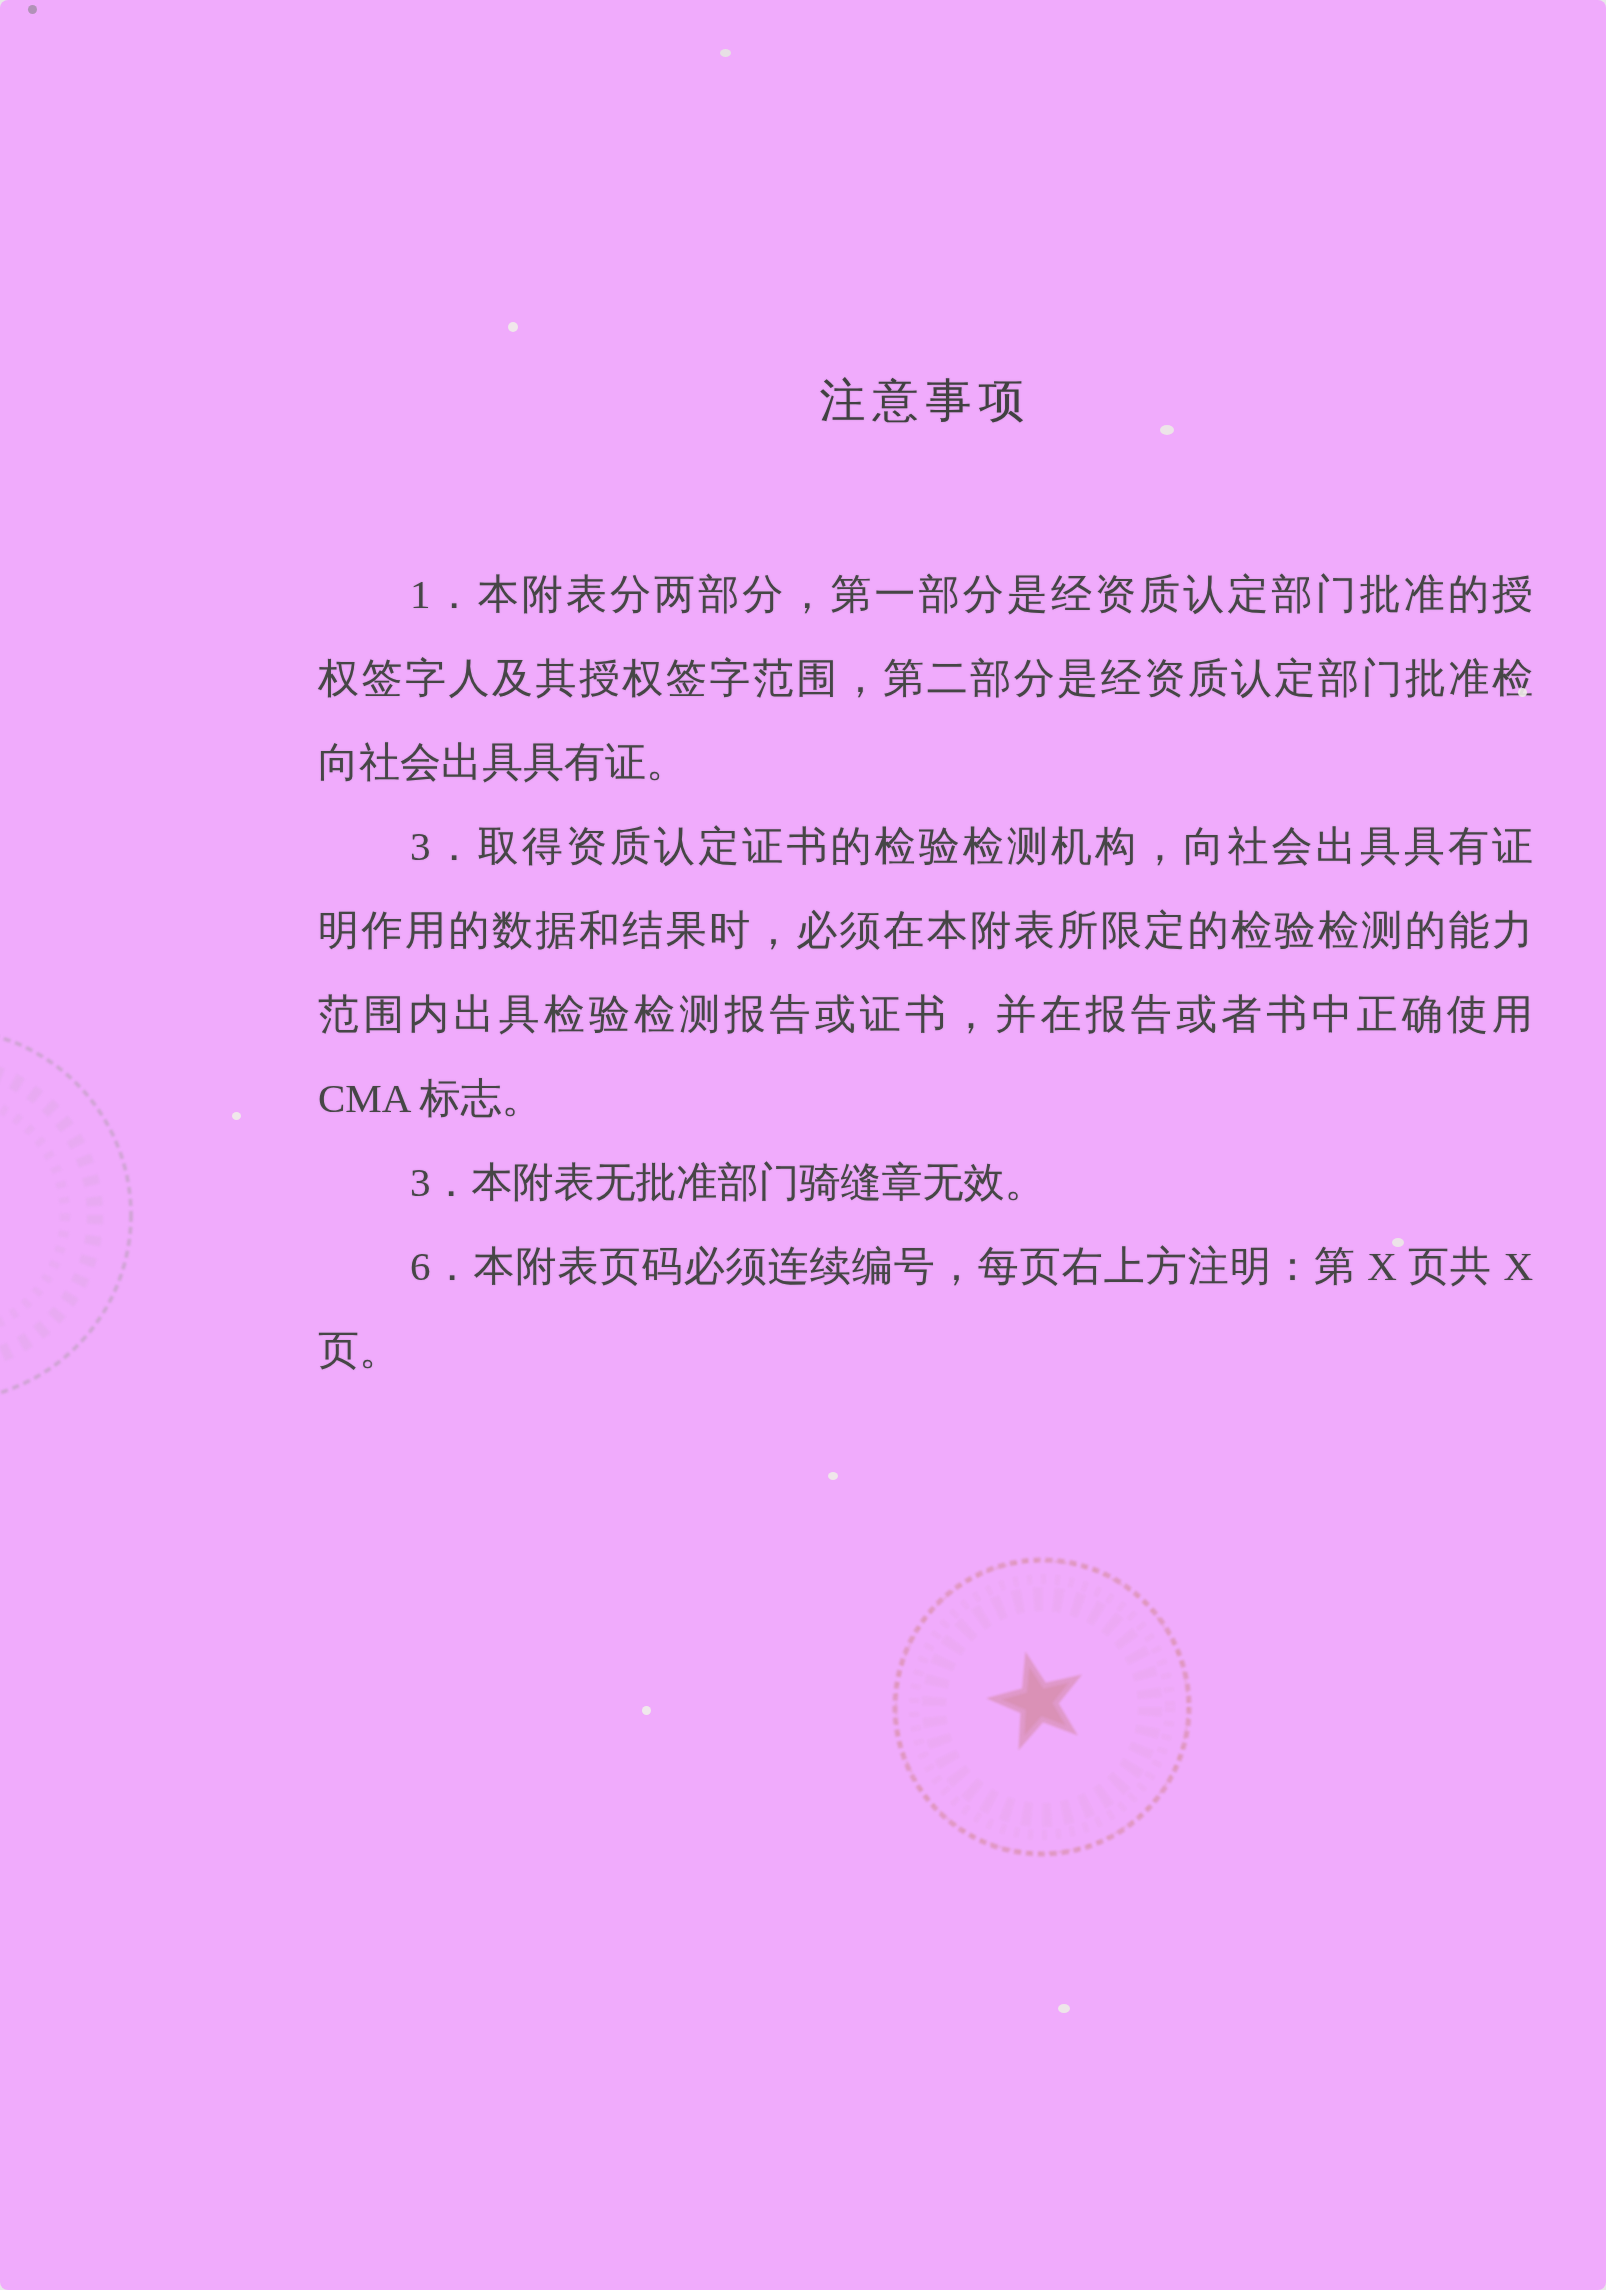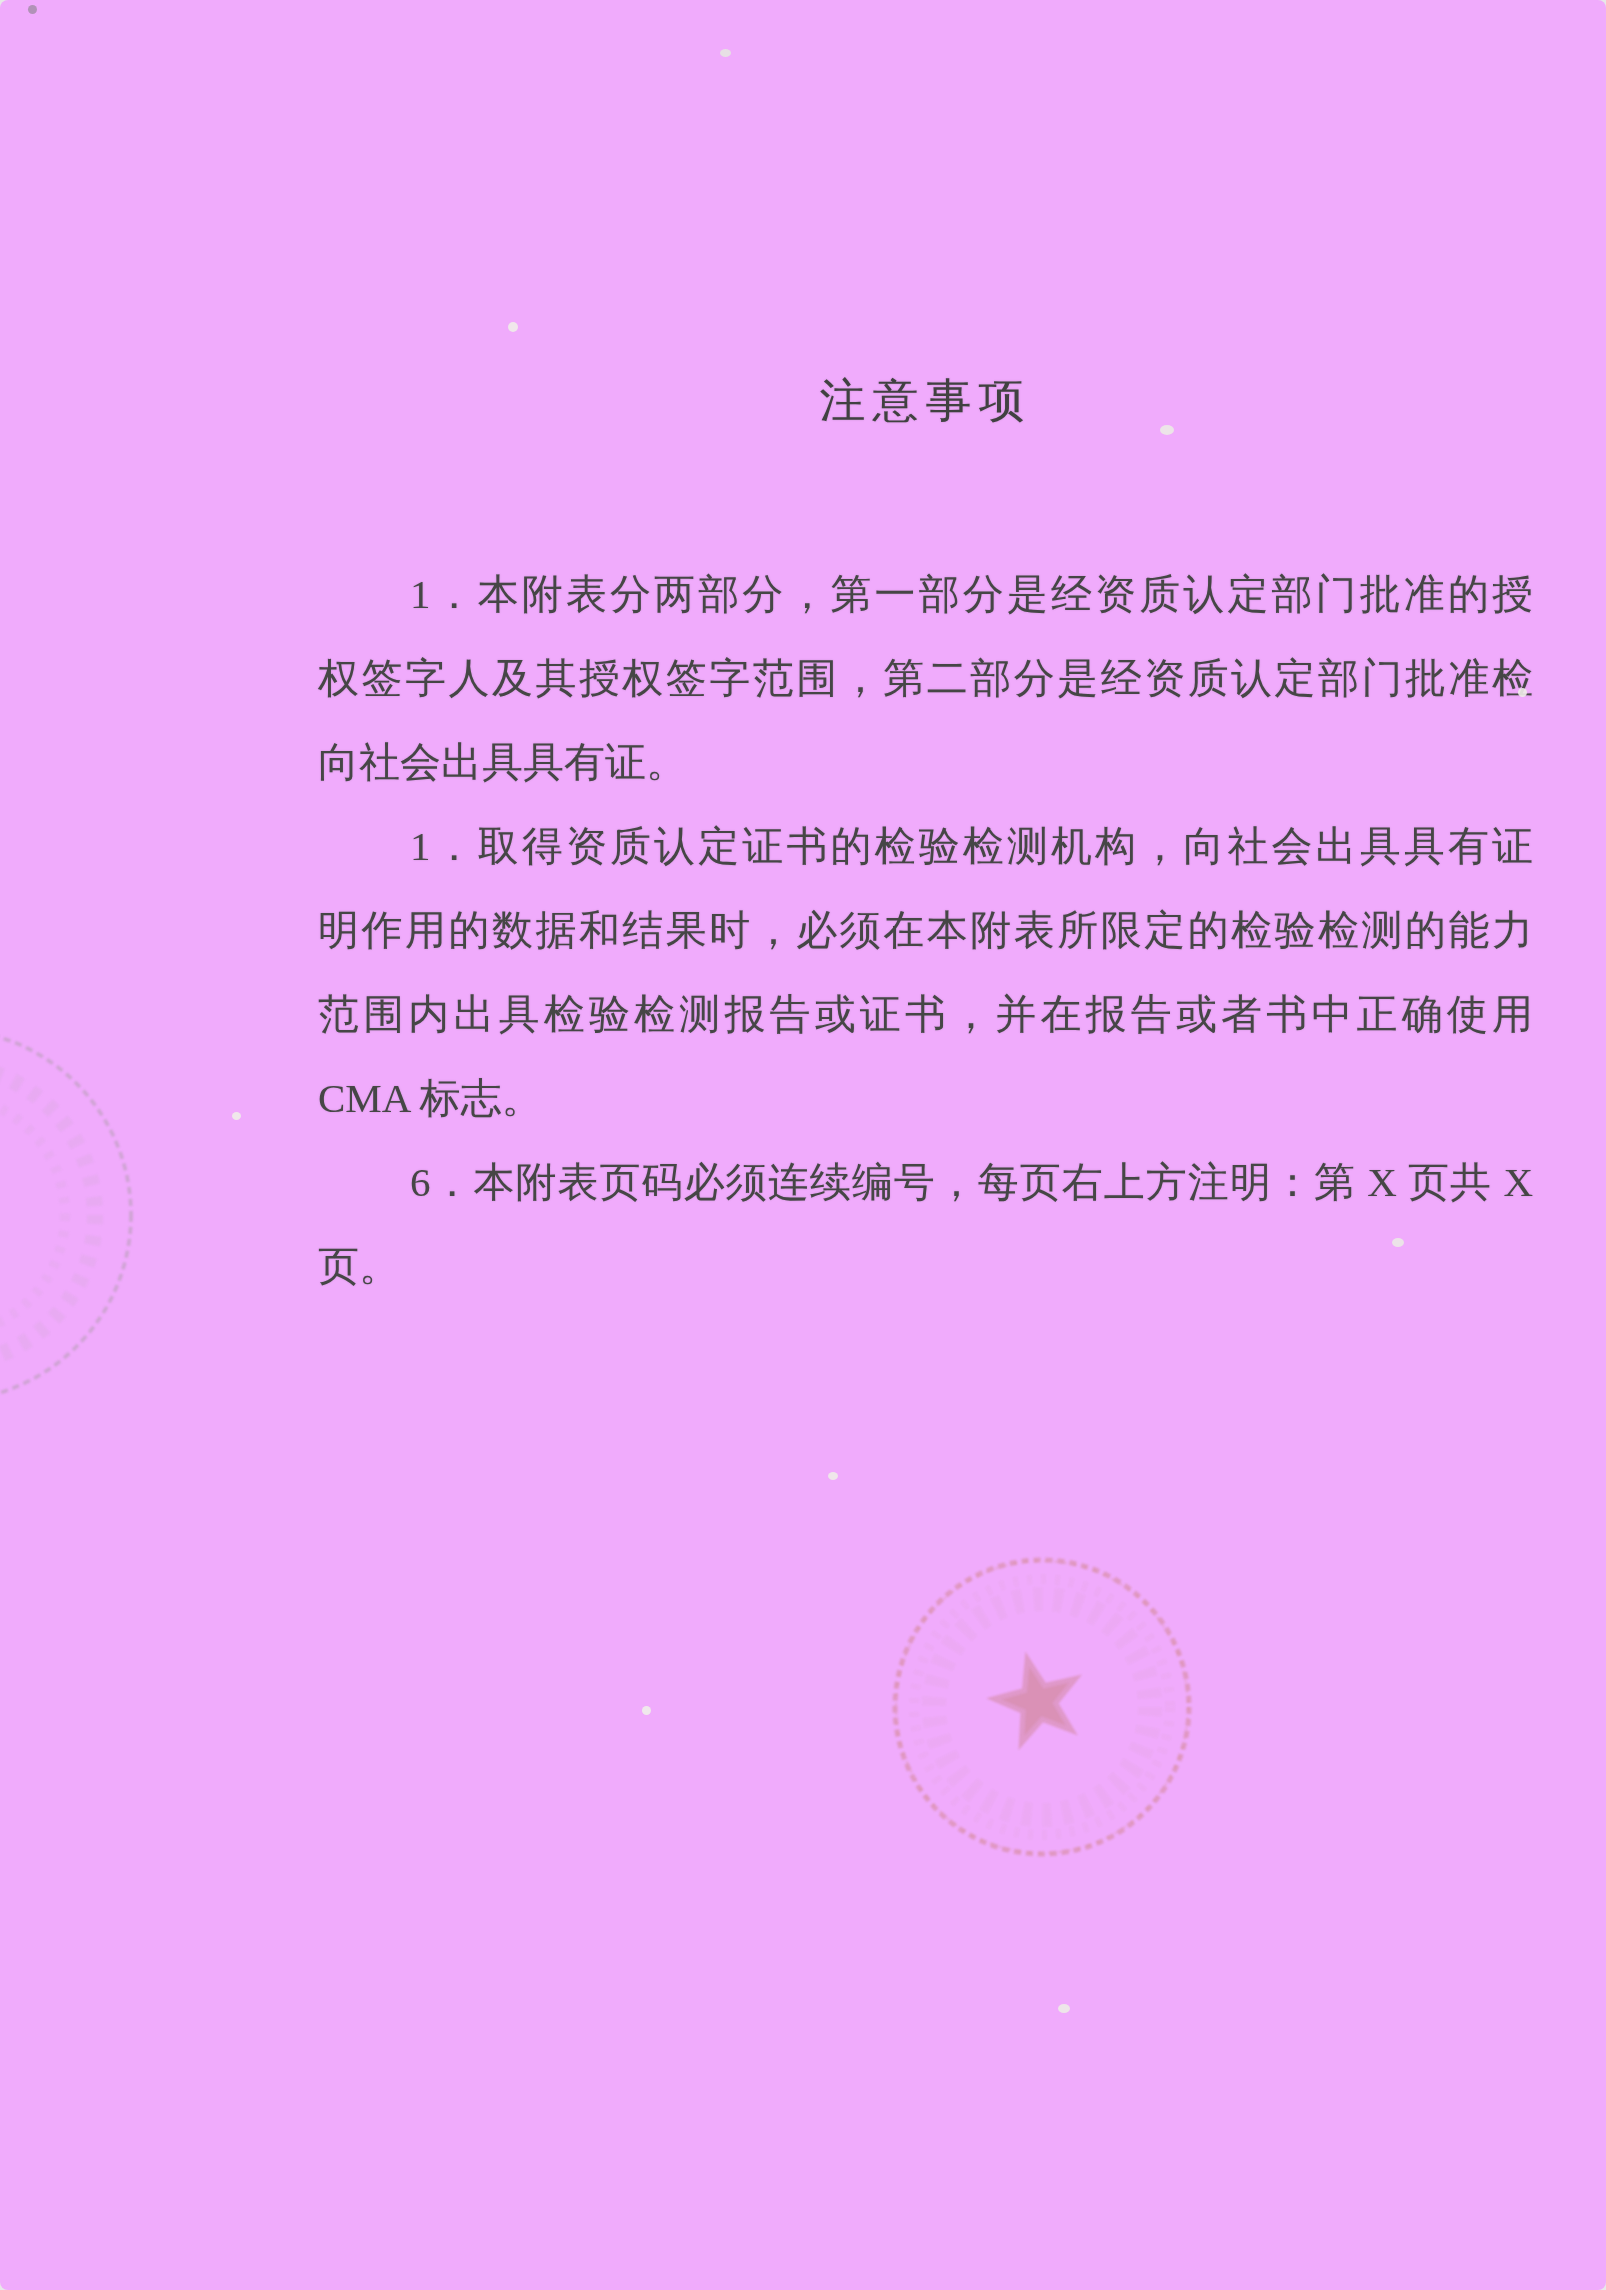--- a/index.html
+++ b/index.html
@@ -69,24 +69,25 @@
 <body>
 
 <div class="page">
 
   <h1 class="title">注意事项</h1>
 
   <div class="body">
     <div class="ln ind">1．本附表分两部分，第一部分是经资质认定部门批准的授</div>
     <div class="ln">权签字人及其授权签字范围，第二部分是经资质认定部门批准检</div>
     <div class="ln end">向社会出具具有证。</div>
-    <div class="ln ind">1．取得资质认定证书的检验检测机构，向社会出具具有证</div>
+    <div class="ln ind">3．取得资质认定证书的检验检测机构，向社会出具具有证</div>
     <div class="ln">明作用的数据和结果时，必须在本附表所限定的检验检测的能力</div>
     <div class="ln">范围内出具检验检测报告或证书，并在报告或者书中正确使用</div>
     <div class="ln end">CMA 标志。</div>
+    <div class="ln ind end">3．本附表无批准部门骑缝章无效。</div>
     <div class="ln ind">6．本附表页码必须连续编号，每页右上方注明：第 X 页共 X</div>
     <div class="ln end">页。</div>
   </div>
 
   <svg class="stamp-red" width="312" height="312" viewBox="0 0 312 312">
     <circle cx="156" cy="155" r="147" fill="none" stroke="#c4755f" stroke-width="5" stroke-dasharray="7 5" opacity="0.40"></circle>
     <circle cx="156" cy="155" r="146" fill="none" stroke="#cf8a74" stroke-width="2" stroke-dasharray="3 7" opacity="0.30"></circle>
 
     <circle cx="156" cy="155" r="108" fill="none" stroke="#b98a7d" stroke-width="24" stroke-dasharray="9 11" opacity="0.07"></circle>
     <circle cx="156" cy="155" r="128" fill="none" stroke="#b98a7d" stroke-width="10" stroke-dasharray="5 9" opacity="0.06"></circle>

